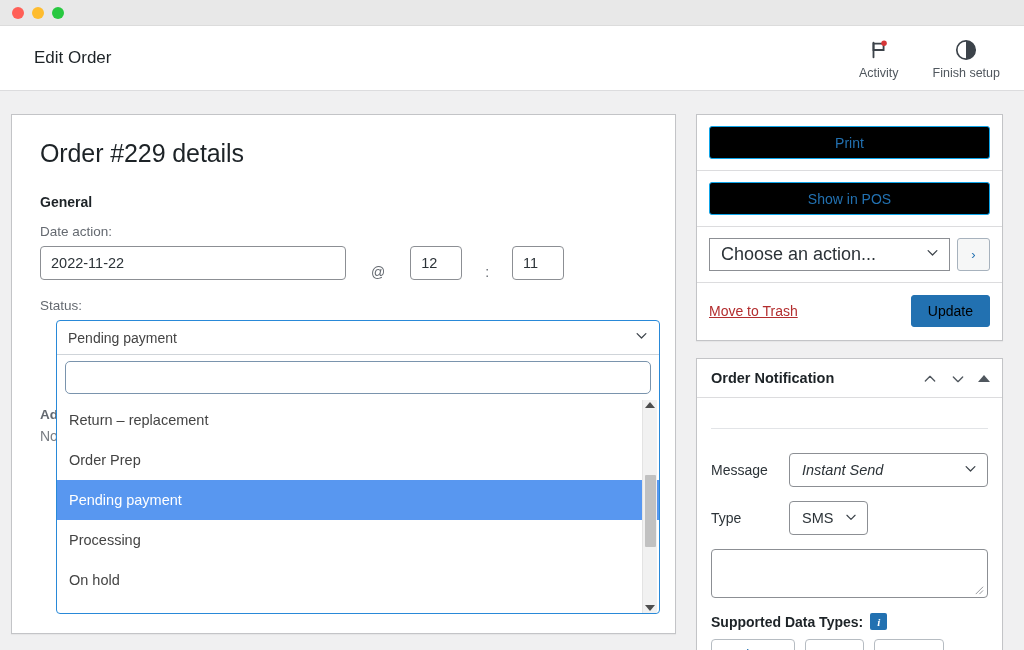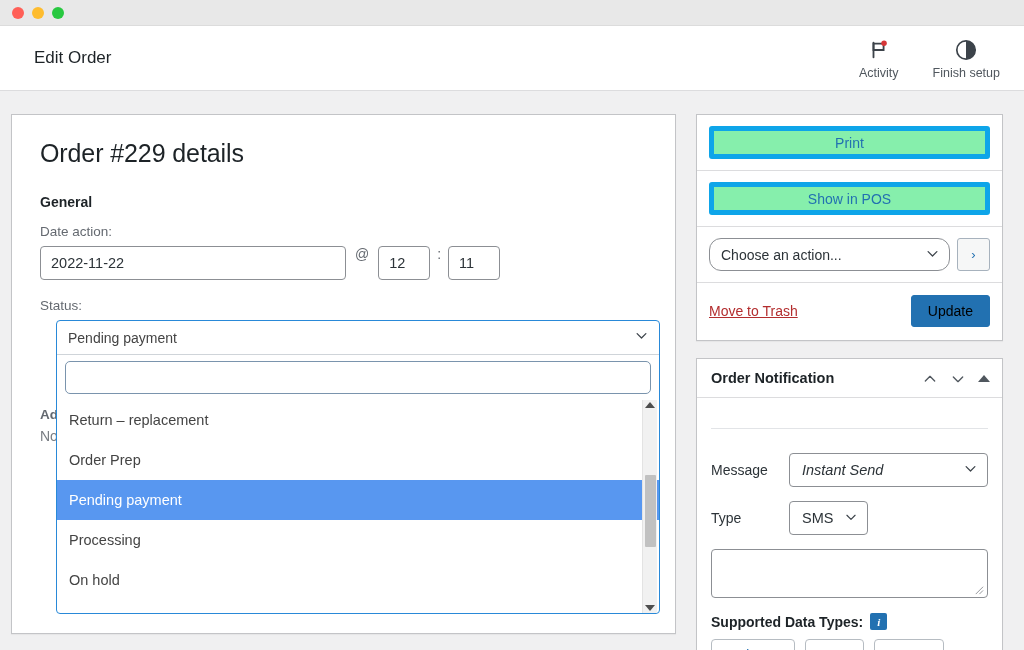--- a/index.html
+++ b/index.html
@@ -89,21 +89,21 @@
     font-weight: bold;
     color: #1d2327;
     margin: 0 0 14px 0;
   }
   .field-label {
     font-size: 13.5px;
     color: #646970;
     margin-bottom: 7px;
     display: block;
   }
-  .date-row { display: flex; align-items: flex-start; gap: 0; margin-bottom: 18px; }
+  .date-row { display: flex; align-items: flex-end; gap: 16px; margin-bottom: 18px; }
   .input {
     border: 1px solid #8c8f94;
     border-radius: 4px;
     background: #fff;
     color: #2c3338;
     font-size: 14.5px;
     font-family: "Liberation Sans", sans-serif;
     padding: 6px 10px;
     height: 34px;
     outline: none;
@@ -213,41 +213,41 @@
   
   .side-box { margin-bottom: 17px; background:#fff; }
   .side-row {
     border-bottom: 1px solid #dcdcde;
     padding: 11px 12px;
   }
   .side-row:last-child { border-bottom: none; }
   .btn-secondary {
     width: 100%;
     height: 33px;
-    background: #86efac;
-    border: 5px solid #0ea5e9;
+    background: #000000;
+    border: 1px solid #0ea5e9;
     border-radius: 3px;
     color: #2271b1;
     font-size: 14px;
     font-family: "Liberation Sans", sans-serif;
     cursor: pointer;
     padding-left: 6px;
   }
   .action-row { display: flex; gap: 7px; align-items: center; }
   .select-plain {
     flex: 1 1 auto;
     height: 33px;
     border: 1px solid #8c8f94;
-    border-radius: 12px;
+    border-radius: 0;
     background: #fff;
     display: flex;
     align-items: center;
     justify-content: space-between;
     padding: 0 9px 0 11px;
-    font-size: 14px;
+    font-size: 18px;
     color: #2c3338;
     cursor: pointer;
   }
   .btn-go {
     width: 33px; height: 33px;
     border: 1px solid #a7b2bd;
     border-radius: 3px;
     background: #f6f7f7;
     color: #2271b1;
     font-size: 13px;

